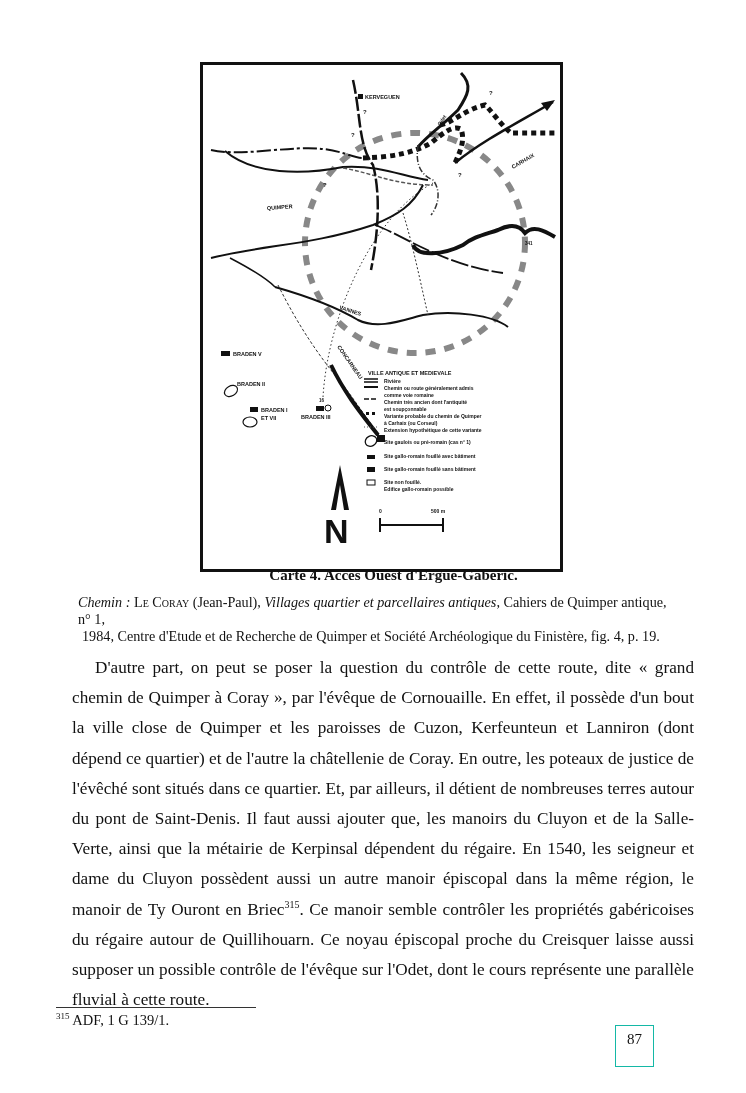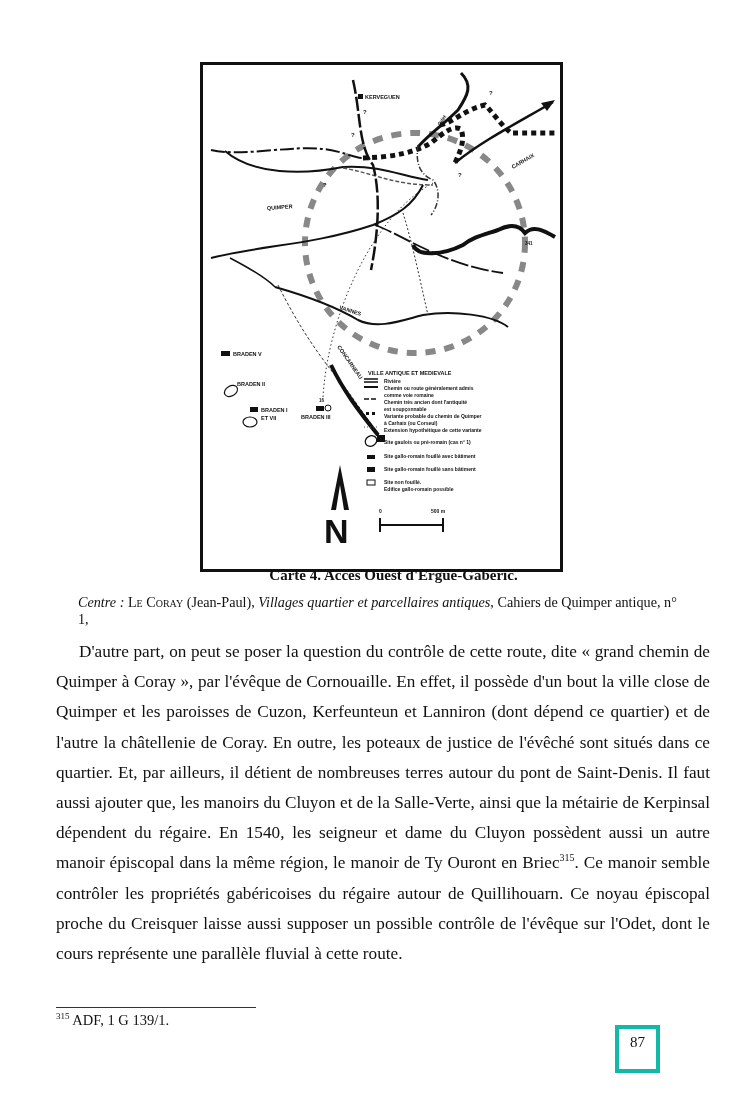--- a/index.html
+++ b/index.html
@@ -9,28 +9,28 @@
   .map-frame svg { position:absolute; left:0; top:0; width:357px; height:504px; }
   .map-label { font-family:"Liberation Sans", sans-serif; font-weight:bold; fill:#111; }
 
   .caption { position:absolute; left:212px; top:566px; width:363px; text-align:center; font-weight:bold; font-size:15px; line-height:18px; }
 
   .source { position:absolute; left:78px; top:594px; width:600px; font-size:14.2px; line-height:17px; }
   .source .line2 { padding-left:4px; }
   .sc { font-variant:small-caps; }
 
   .body-text { position:absolute; left:56px; top:637px; width:654px; font-size:17.2px; line-height:30.2px; text-align:justify; }
-  .body-text p { margin:0; text-indent:23px; }
+  .body-text p { margin:16px; text-indent:23px; }
   sup { font-size:10px; line-height:0; vertical-align:super; }
 
   .fn-rule { position:absolute; left:56px; top:1007px; width:200px; height:0; border-top:1px solid #333; }
   .footnote { position:absolute; left:56px; top:1012px; font-size:14.5px;text-align:center; }
   .footnote sup { font-size:9px; }
 
-  .page-num { position:absolute; left:615px; top:1025px; width:37px; height:40px; border:4px solid #14b8a6; text-align:center; font-size:15px; line-height:26px; }
+  .page-num { position:absolute; left:615px; top:1025px; width:37px; height:40px; border:1px solid #14b8a6; text-align:center; font-size:15px; line-height:26px; }
 </style>
 </head>
 <body>
 
 <div class="map-frame">
   <svg viewBox="0 0 357 504">
 
     <path d="M 120 332 C 125 250, 170 150, 230 118" fill="none" stroke="#333" stroke-width="1" stroke-dasharray="1.5 2.5"></path>
 
     <circle cx="212" cy="178" r="110" fill="none" stroke="#888" stroke-width="6" stroke-dasharray="10 9"></circle>
@@ -129,21 +129,22 @@
       <line x1="177" y1="460" x2="240" y2="460" stroke="#111" stroke-width="2"></line>
       <line x1="177" y1="453" x2="177" y2="467" stroke="#111" stroke-width="2"></line>
       <line x1="240" y1="453" x2="240" y2="467" stroke="#111" stroke-width="2"></line>
     </g>
   </svg>
 </div>
 
 <div class="caption">Carte 4. Accès Ouest d'Ergué-Gabéric.</div>
 
 <div class="source">
-  <div><i>Centre :</i> <span class="sc">Le Coray</span><span> (Jean-Paul), </span><i>Villages quartier et parcellaires antiques</i><span>, Cahiers de Quimper antique, n° 1,</span></div>
+  <div><i>Chemin :</i> <span class="sc">Le Coray</span><span> (Jean-Paul), </span><i>Villages quartier et parcellaires antiques</i><span>, Cahiers de Quimper antique, n° 1,</span></div>
+  <div class="line2">1984, Centre d'Etude et de Recherche de Quimper et Société Archéologique du Finistère, fig. 4, p. 19.</div>
 </div>
 
 <div class="body-text">
   <p><span>D'autre part, on peut se poser la question du contrôle de cette route, dite « grand chemin de Quimper à Coray », par l'évêque de Cornouaille. En effet, il possède d'un bout la ville close de Quimper et les paroisses de Cuzon, Kerfeunteun et Lanniron (dont dépend ce quartier) et de l'autre la châtellenie de Coray. En outre, les poteaux de justice de l'évêché sont situés dans ce quartier. Et, par ailleurs, il détient de nombreuses terres autour du pont de Saint-Denis. Il faut aussi ajouter que, les manoirs du Cluyon et de la Salle-Verte, ainsi que la métairie de Kerpinsal dépendent du régaire. En 1540, les seigneur et dame du Cluyon possèdent aussi un autre manoir épiscopal dans la même région, le manoir de Ty Ouront en Briec</span><sup>315</sup><span>. Ce manoir semble contrôler les propriétés gabéricoises du régaire autour de Quillihouarn. Ce noyau épiscopal proche du Creisquer laisse aussi supposer un possible contrôle de l'évêque sur l'Odet, dont le cours représente une parallèle fluvial à cette route.</span></p>
 </div>
 
 <div class="fn-rule"></div>
 <div class="footnote"><sup>315</sup><span> ADF, 1 G 139/1.</span></div>
 
 <div class="page-num">87</div>

